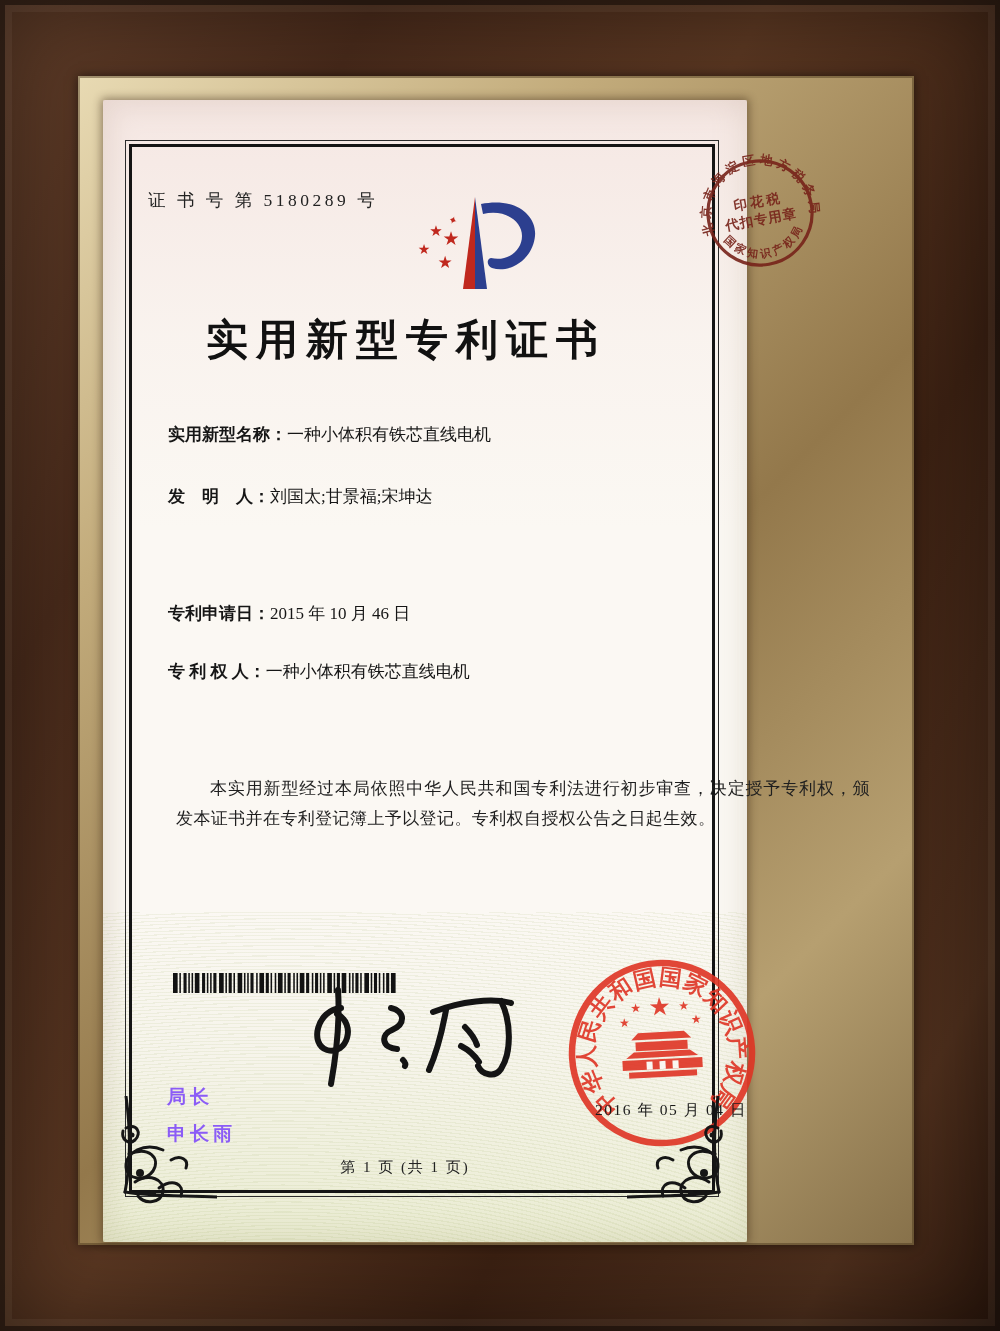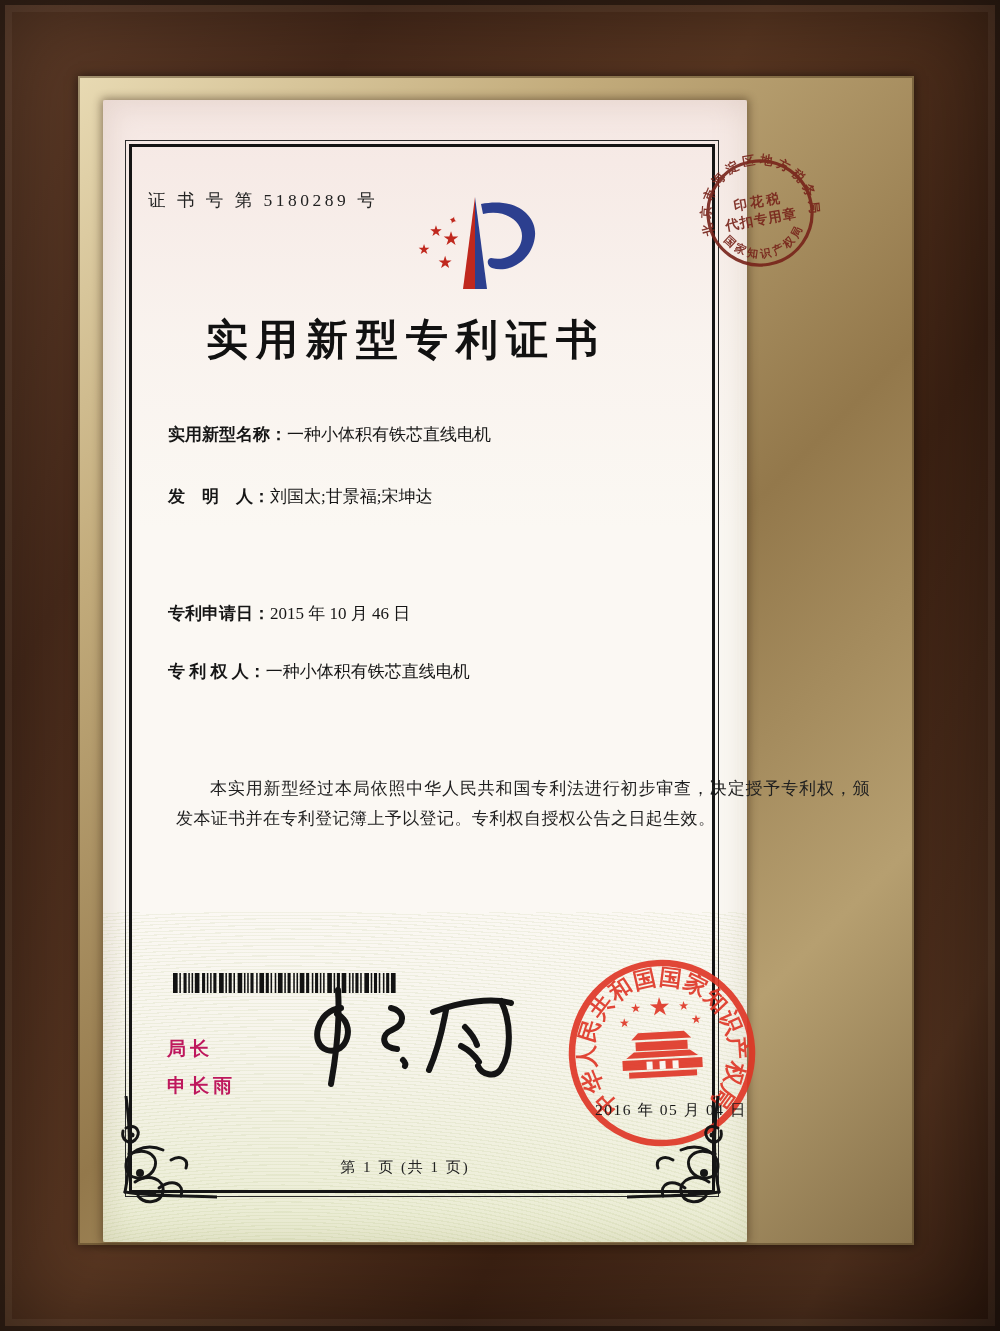--- a/index.html
+++ b/index.html
@@ -42,22 +42,22 @@
   .logo{position:absolute;left:300px;top:93px;}
   .tax-stamp{position:absolute;left:594px;top:50px;transform:rotate(-10deg);opacity:.9;}
   .title-wrap{position:absolute;left:0;right:0;top:212px;text-align:center;padding-right:74px;padding-left:36px;}
   .title{font-size:42px;font-weight:700;letter-spacing:8px;color:#111;}
   .field{position:absolute;left:65px;font-size:17px;white-space:nowrap;color:#161616;}
   .field .lbl{font-weight:600;}
   .paras{position:absolute;left:65px;top:674px;width:694px;font-size:17px;line-height:29.5px;
     text-align:justify;color:#1f1f1f;letter-spacing:.4px;margin-left:8px;}
   .paras p{margin:0;text-indent:2em;}
   .barcode{position:absolute;left:69px;top:873px;}
-  .signer{position:absolute;left:64px;top:930px;font-family:"Liberation Sans","DejaVu Sans",sans-serif;
-    font-size:19px;font-weight:700;letter-spacing:4px;color:#be185d;line-height:37px;}
+  .signer{position:absolute;left:64px;top:978px;font-family:"Liberation Sans","DejaVu Sans",sans-serif;
+    font-size:19px;font-weight:700;letter-spacing:4px;color:#8b5cf6;line-height:37px;}
   .signature{position:absolute;left:182px;top:878px;}
   .seal{position:absolute;left:459px;top:853px;transform:rotate(-3deg);}
   .seal-date{position:absolute;left:492px;top:1000px;font-size:15.5px;letter-spacing:1.5px;color:#1a1a1a;z-index:5;white-space:nowrap;}
   .footer{position:absolute;left:0;right:0;top:1058px;text-align:center;padding-right:40px;
     font-size:15px;letter-spacing:2px;color:#222;}
 </style>
 </head>
 <body>
 
 <div class="scene">

